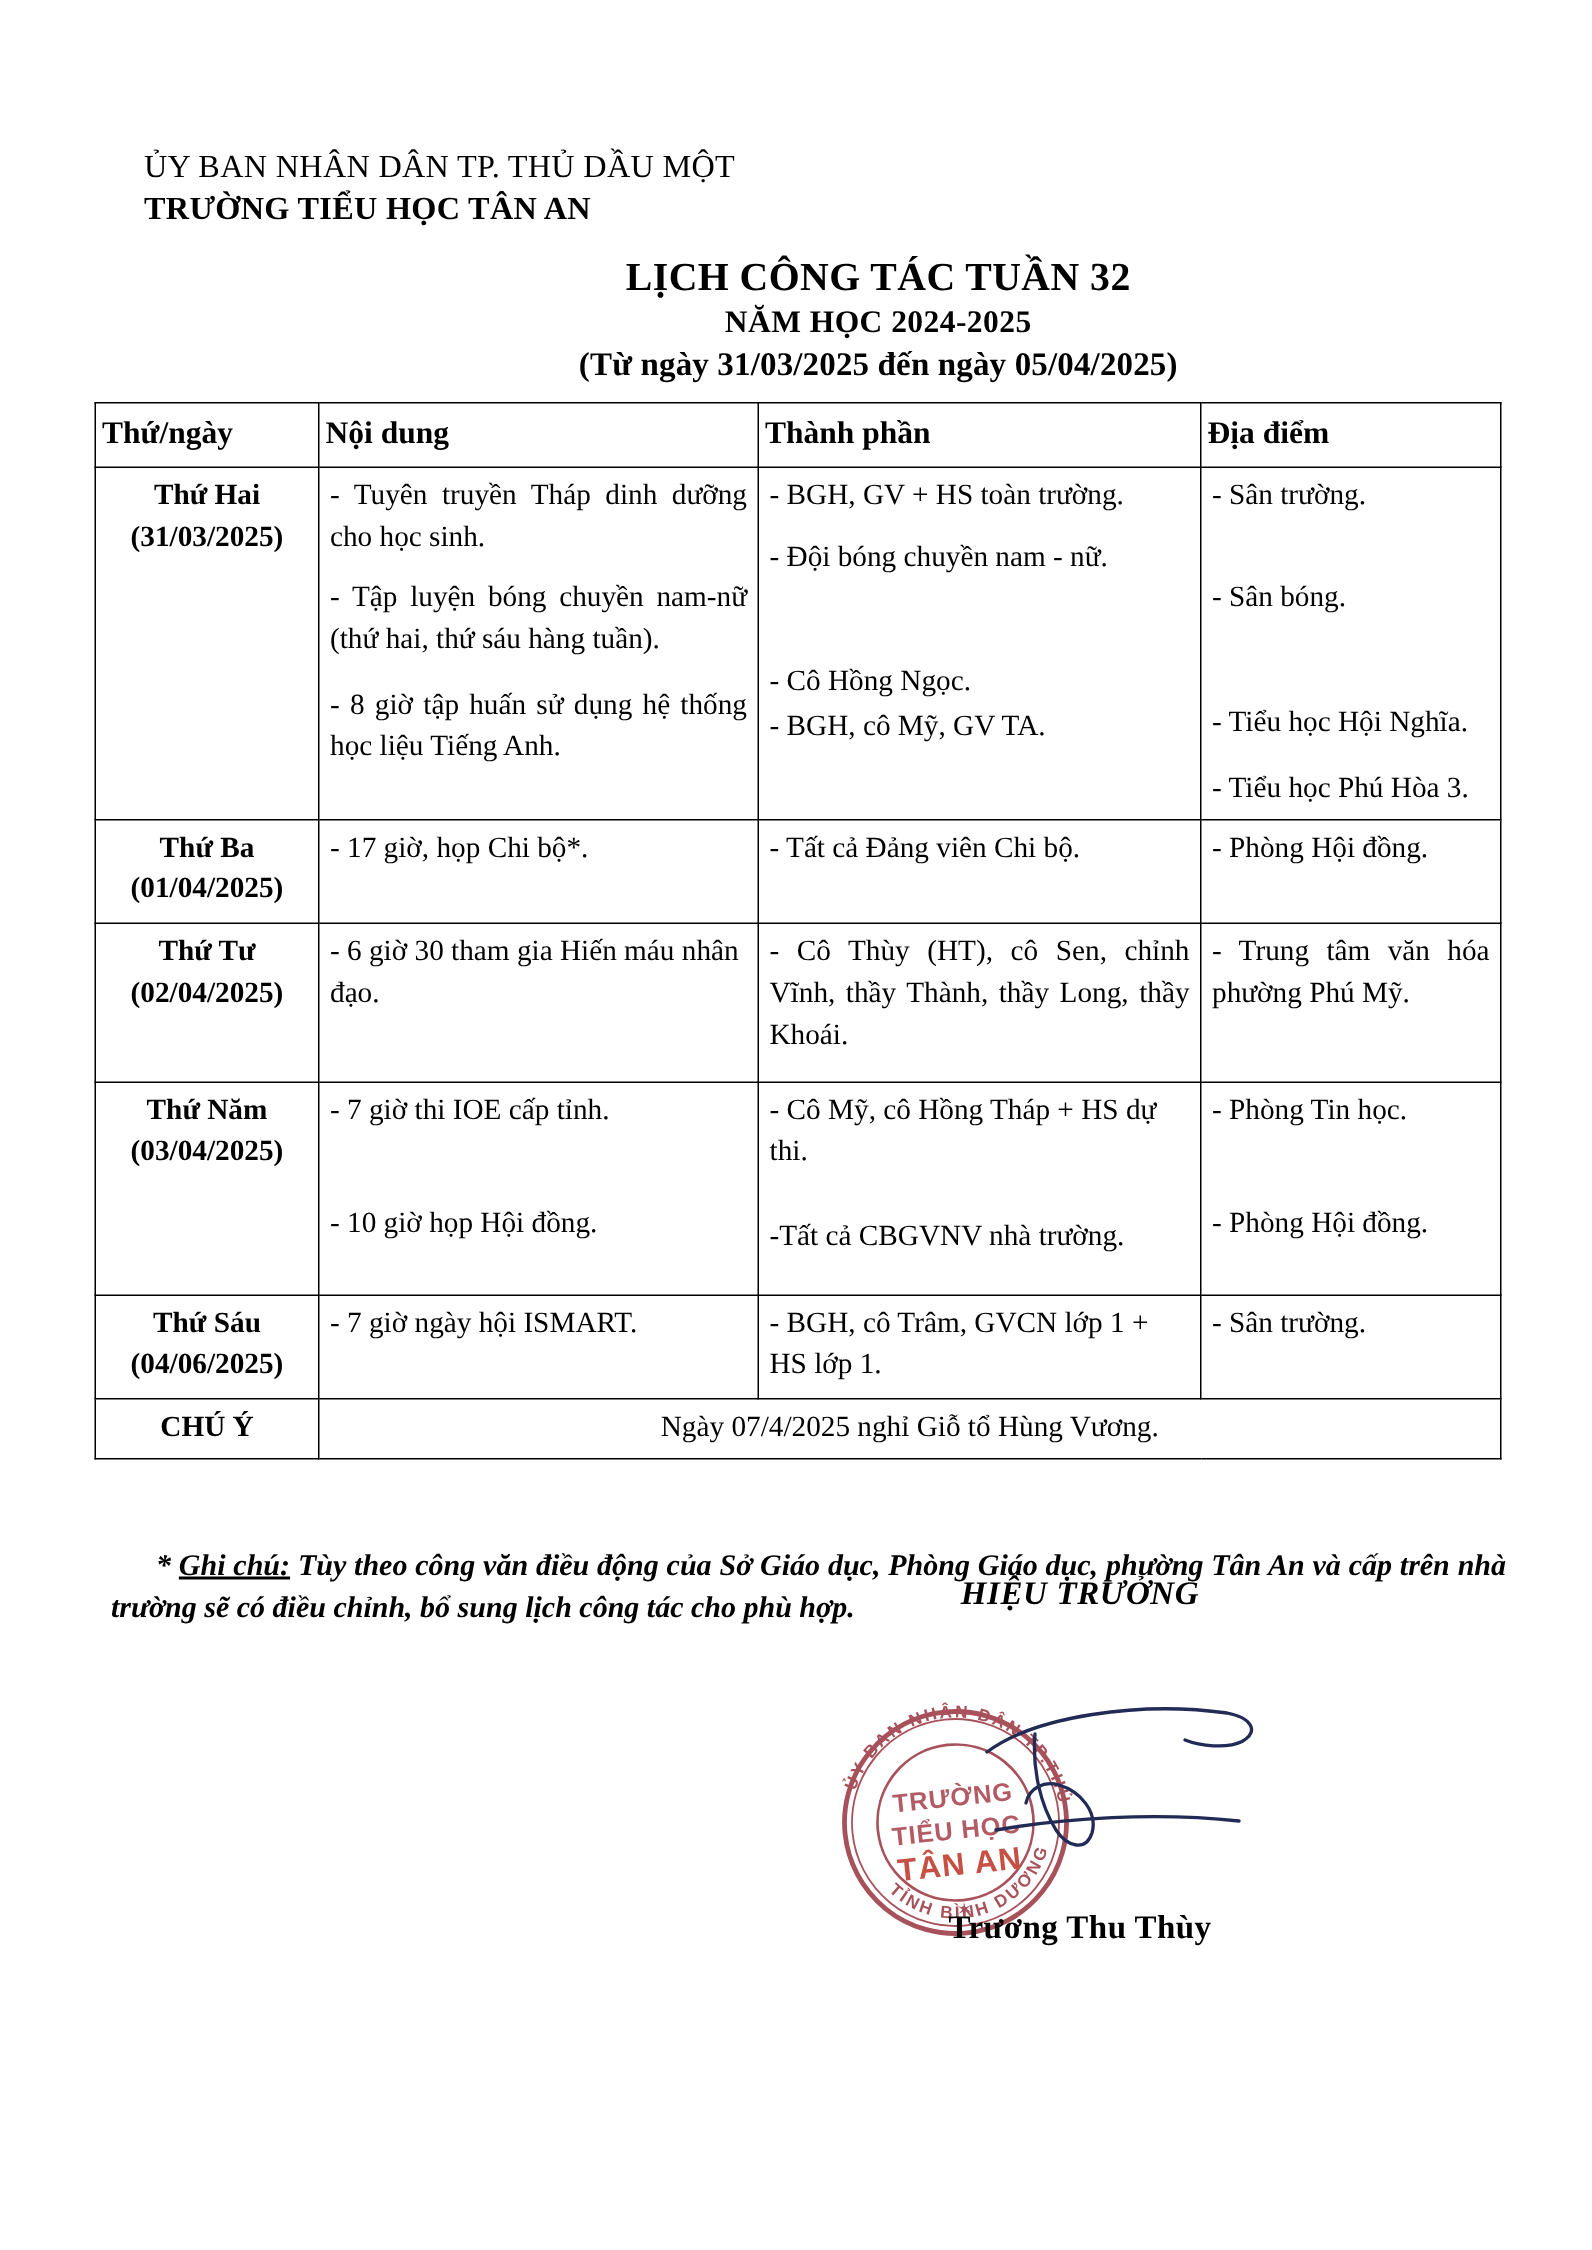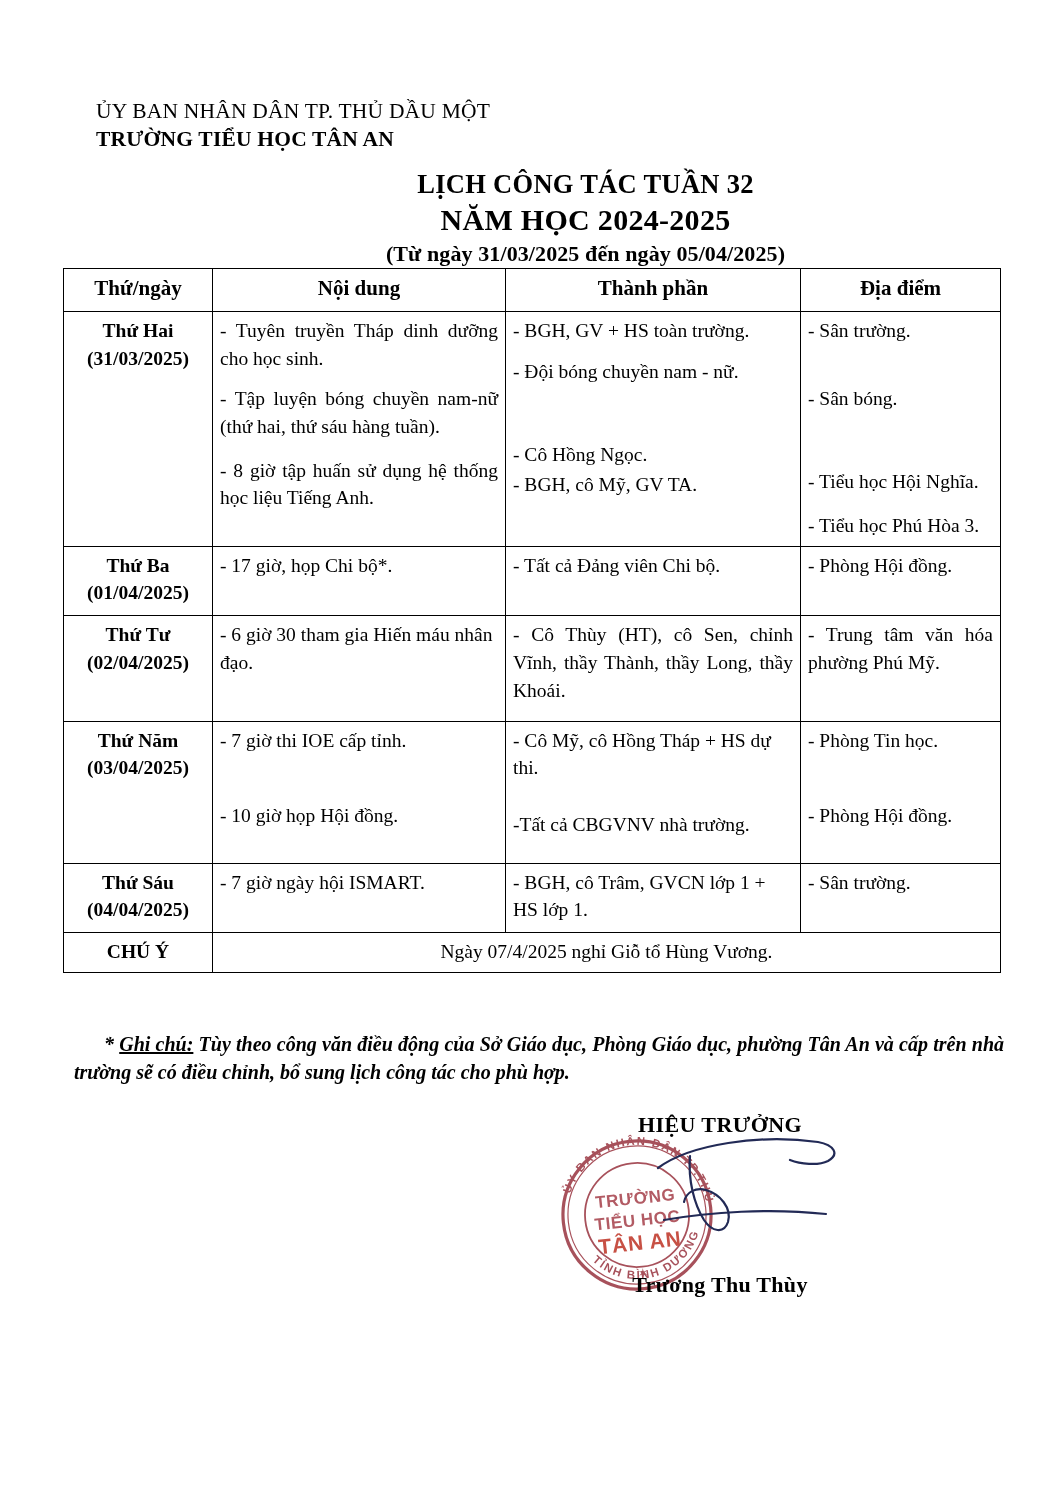--- a/index.html
+++ b/index.html
@@ -50,21 +50,21 @@
     text-align: center;
     padding-left: 110px;
     line-height: 1.26;
   }
   .title-main {
     font-size: 26.5px;
     font-weight: 700;
     letter-spacing: 0.3px;
   }
   .title-year {
-    font-size: 30px;
+    font-size: 21px;
     font-weight: 700;
     letter-spacing: 0.3px;
   }
   .title-range {
     font-size: 22px;
     font-weight: 700;
     letter-spacing: 0.1px;
     margin-top: 1px;
   }
 
@@ -87,21 +87,21 @@
     padding: 5px 7px 6px 7px;
     font-size: 19.5px;
     line-height: 1.42;
   }
   col.c-day    { width: 149px; }
   col.c-cont   { width: 293px; }
   col.c-part   { width: 295px; }
   col.c-place  { width: 200px; }
 
   table.schedule thead th {
-    text-align: center;
+    text-align: left;
     font-weight: 700;
     font-size: 21px;
     vertical-align: middle;
     padding: 5px 4px 7px 4px;
   }
 
   td.day-cell {
     text-align: center;
     font-weight: 700;
     vertical-align: middle;
@@ -153,26 +153,27 @@
   .footnote .star { font-style: italic; }
   .footnote .ghichu {
     text-decoration: underline;
   }
   .footnote .indent { display: inline-block; width: 30px; }
 
   
   .sig-title {
     position: absolute;
     left: 560px;
-    top: 1112px;
+    top: 1049px;
     width: 320px;
     text-align: center;
     font-size: 22px;
     font-weight: 700;
     letter-spacing: 0.4px;
+    font-style: italic;
   }
   .sig-name {
     position: absolute;
     left: 560px;
     top: 1272px;
     width: 320px;
     text-align: center;
     font-size: 22px;
     font-weight: 700;
     letter-spacing: 0.3px;
@@ -312,21 +313,21 @@
           <td>
             <div class="blk">- Phòng Tin học.</div>
             <div class="blk" style="margin-top:48px">- Phòng Hội đồng.</div>
             <div class="spacer-18"></div>
           </td>
         </tr>
 
         <tr>
           <td class="day-cell">
             <span class="dname">Thứ Sáu</span>
-            <span class="ddate">(04/04/2025)</span>
+            <span class="ddate">(04/06/2025)</span>
           </td>
           <td>
             <div class="blk">- 7 giờ ngày hội ISMART.</div>
             <div class="spacer-30"></div>
           </td>
           <td>
             <div class="blk">- BGH, cô Trâm, GVCN lớp 1 + HS lớp 1.</div>
           </td>
           <td>
             <div class="blk">- Sân trường.</div>

